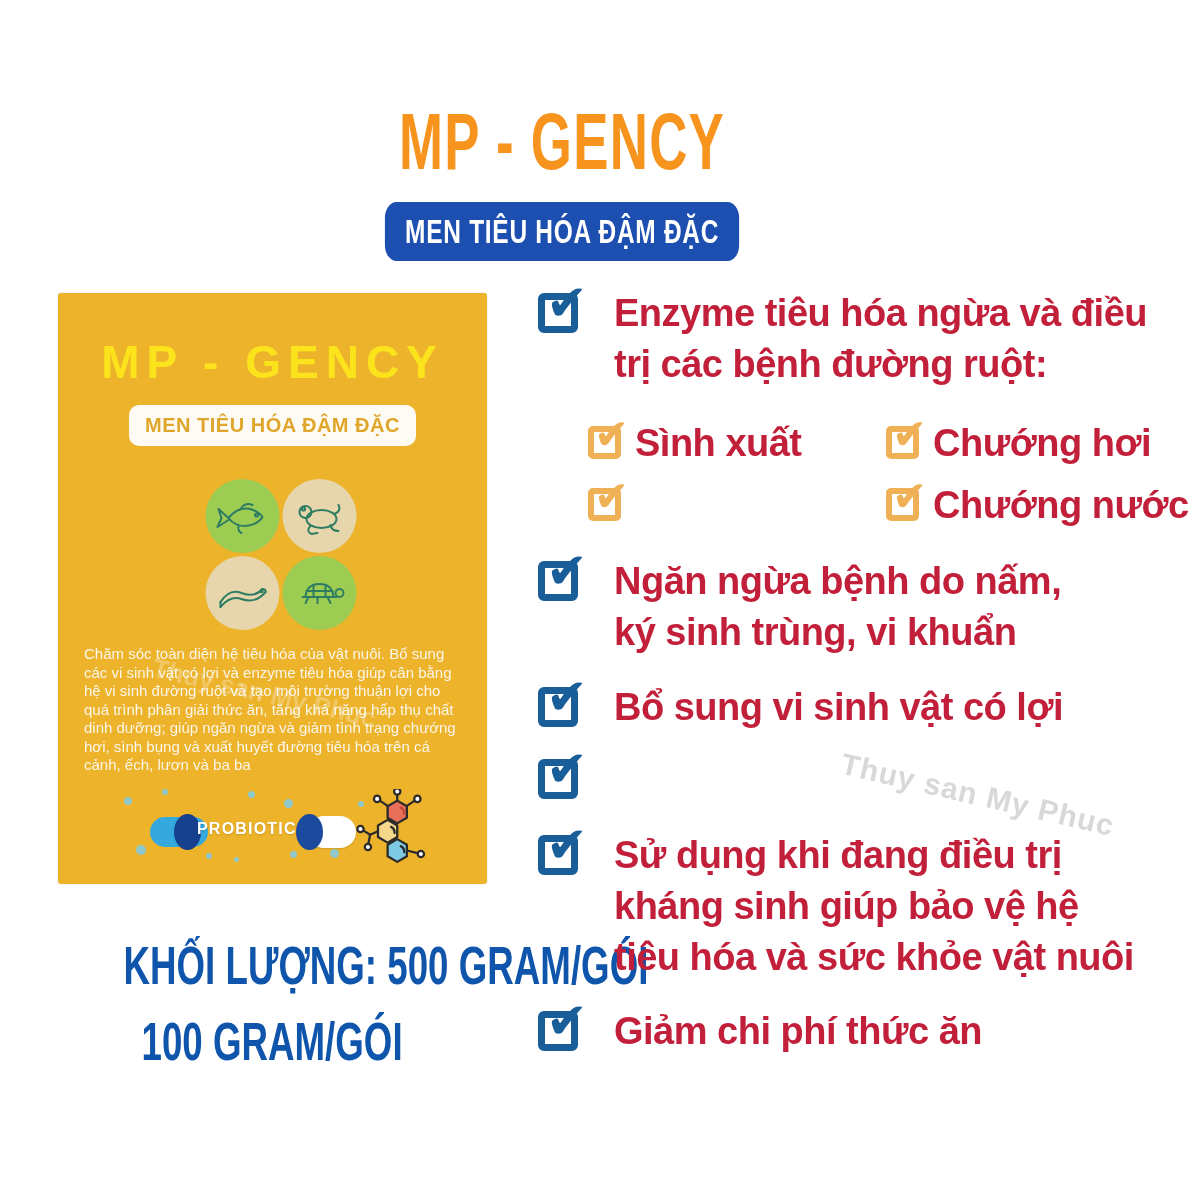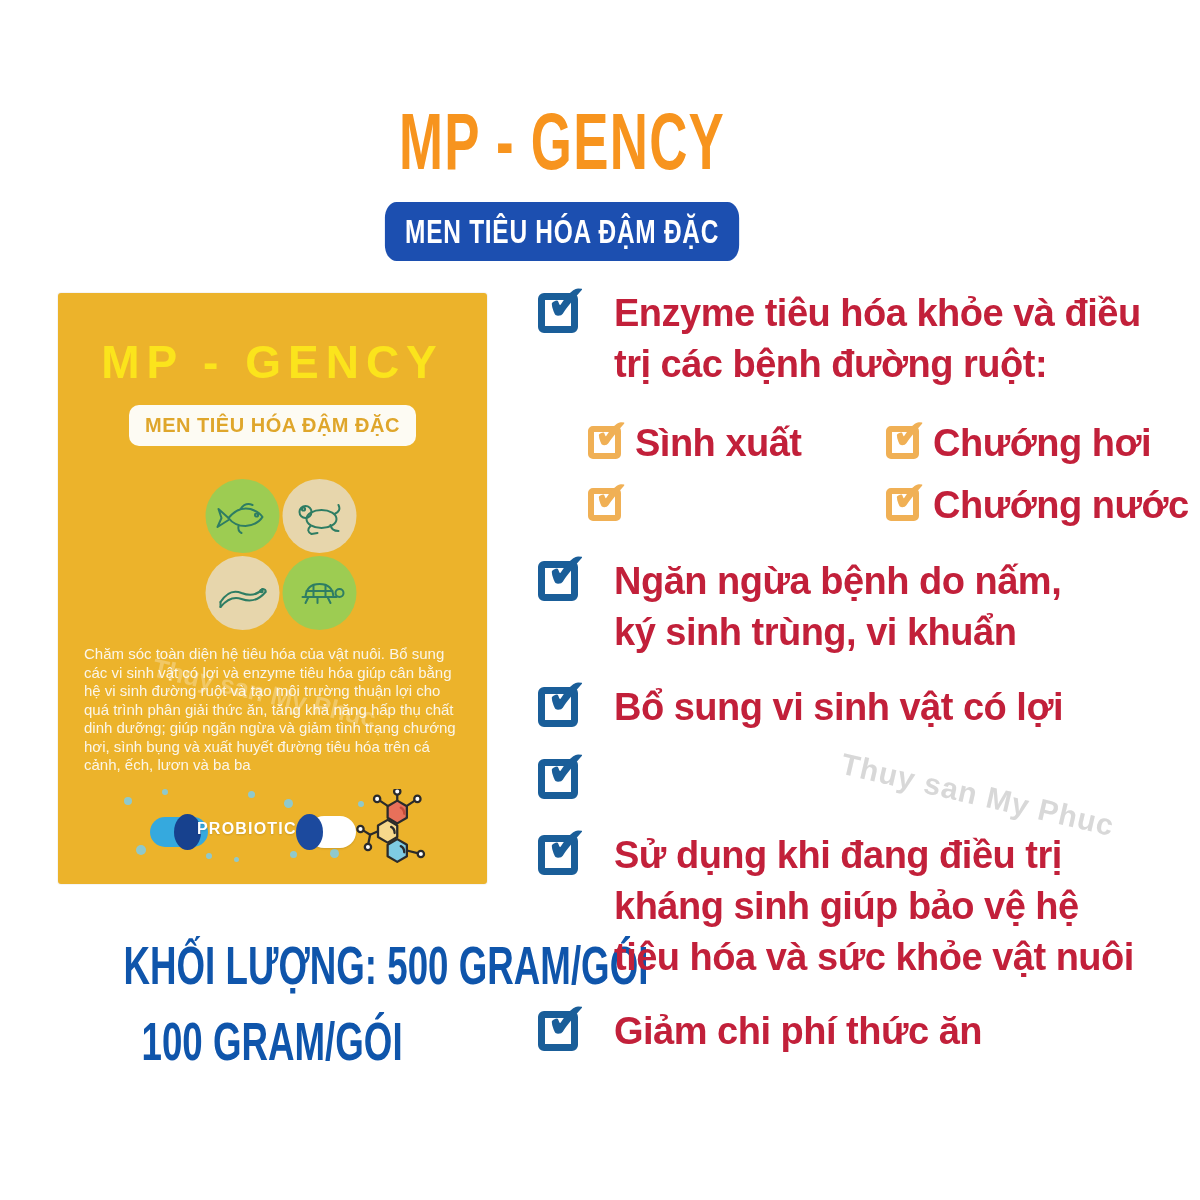--- a/index.html
+++ b/index.html
@@ -181,21 +181,21 @@
     <span class="wline"><span>KHỐI LƯỢNG: 500 GRAM/GÓI</span></span>
     <span class="wline"><span>100 GRAM/GÓI</span></span>
   </div>
 
   <div class="features">
 
     <div class="feat" style="top:0; left:0;">
       <span class="cb cb-main">
           <i class="glyph">✔</i>
         </span>
-      <div class="feat-text">Enzyme tiêu hóa khỏe và điều
+      <div class="feat-text">Enzyme tiêu hóa ngừa và điều
 trị các bệnh đường ruột:</div>
     </div>
 
     <div class="feat" style="top:130px; left:50px;">
       <span class="cb cb-sub">
           <i class="glyph">✔</i>
         </span>
       <div class="feat-text">Sình xuất</div>
     </div>
     <div class="feat" style="top:130px; left:348px;">

